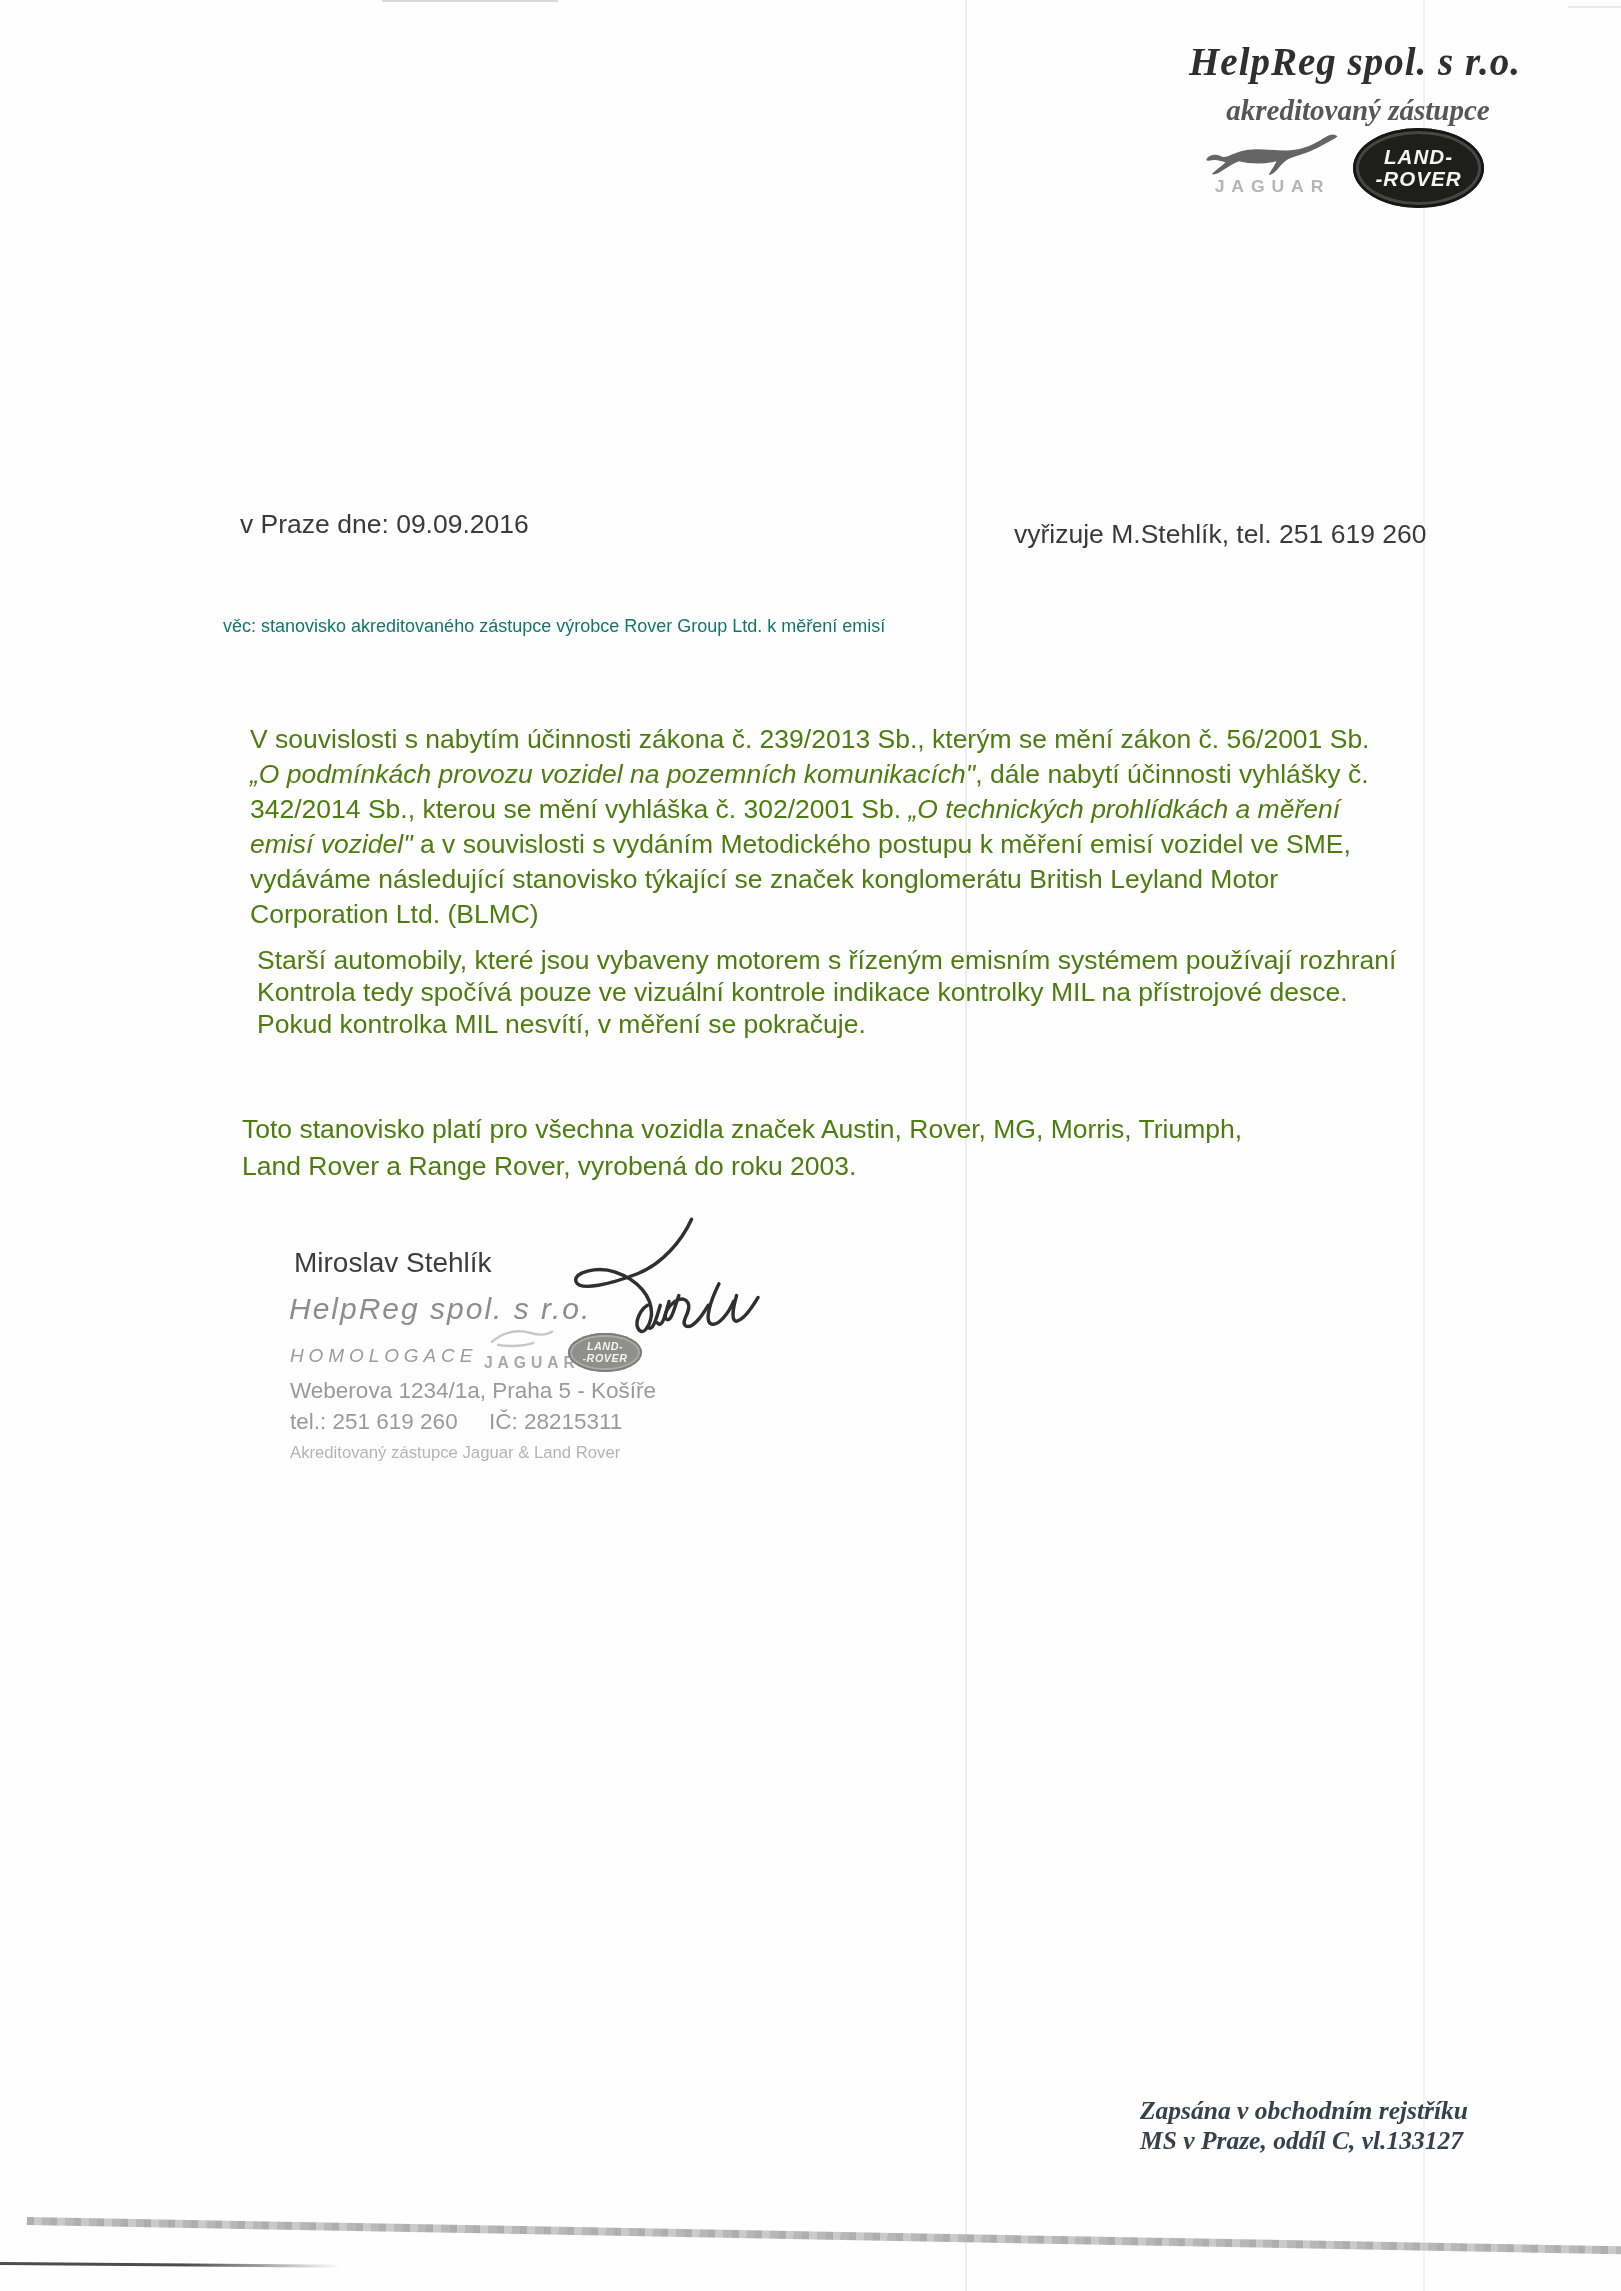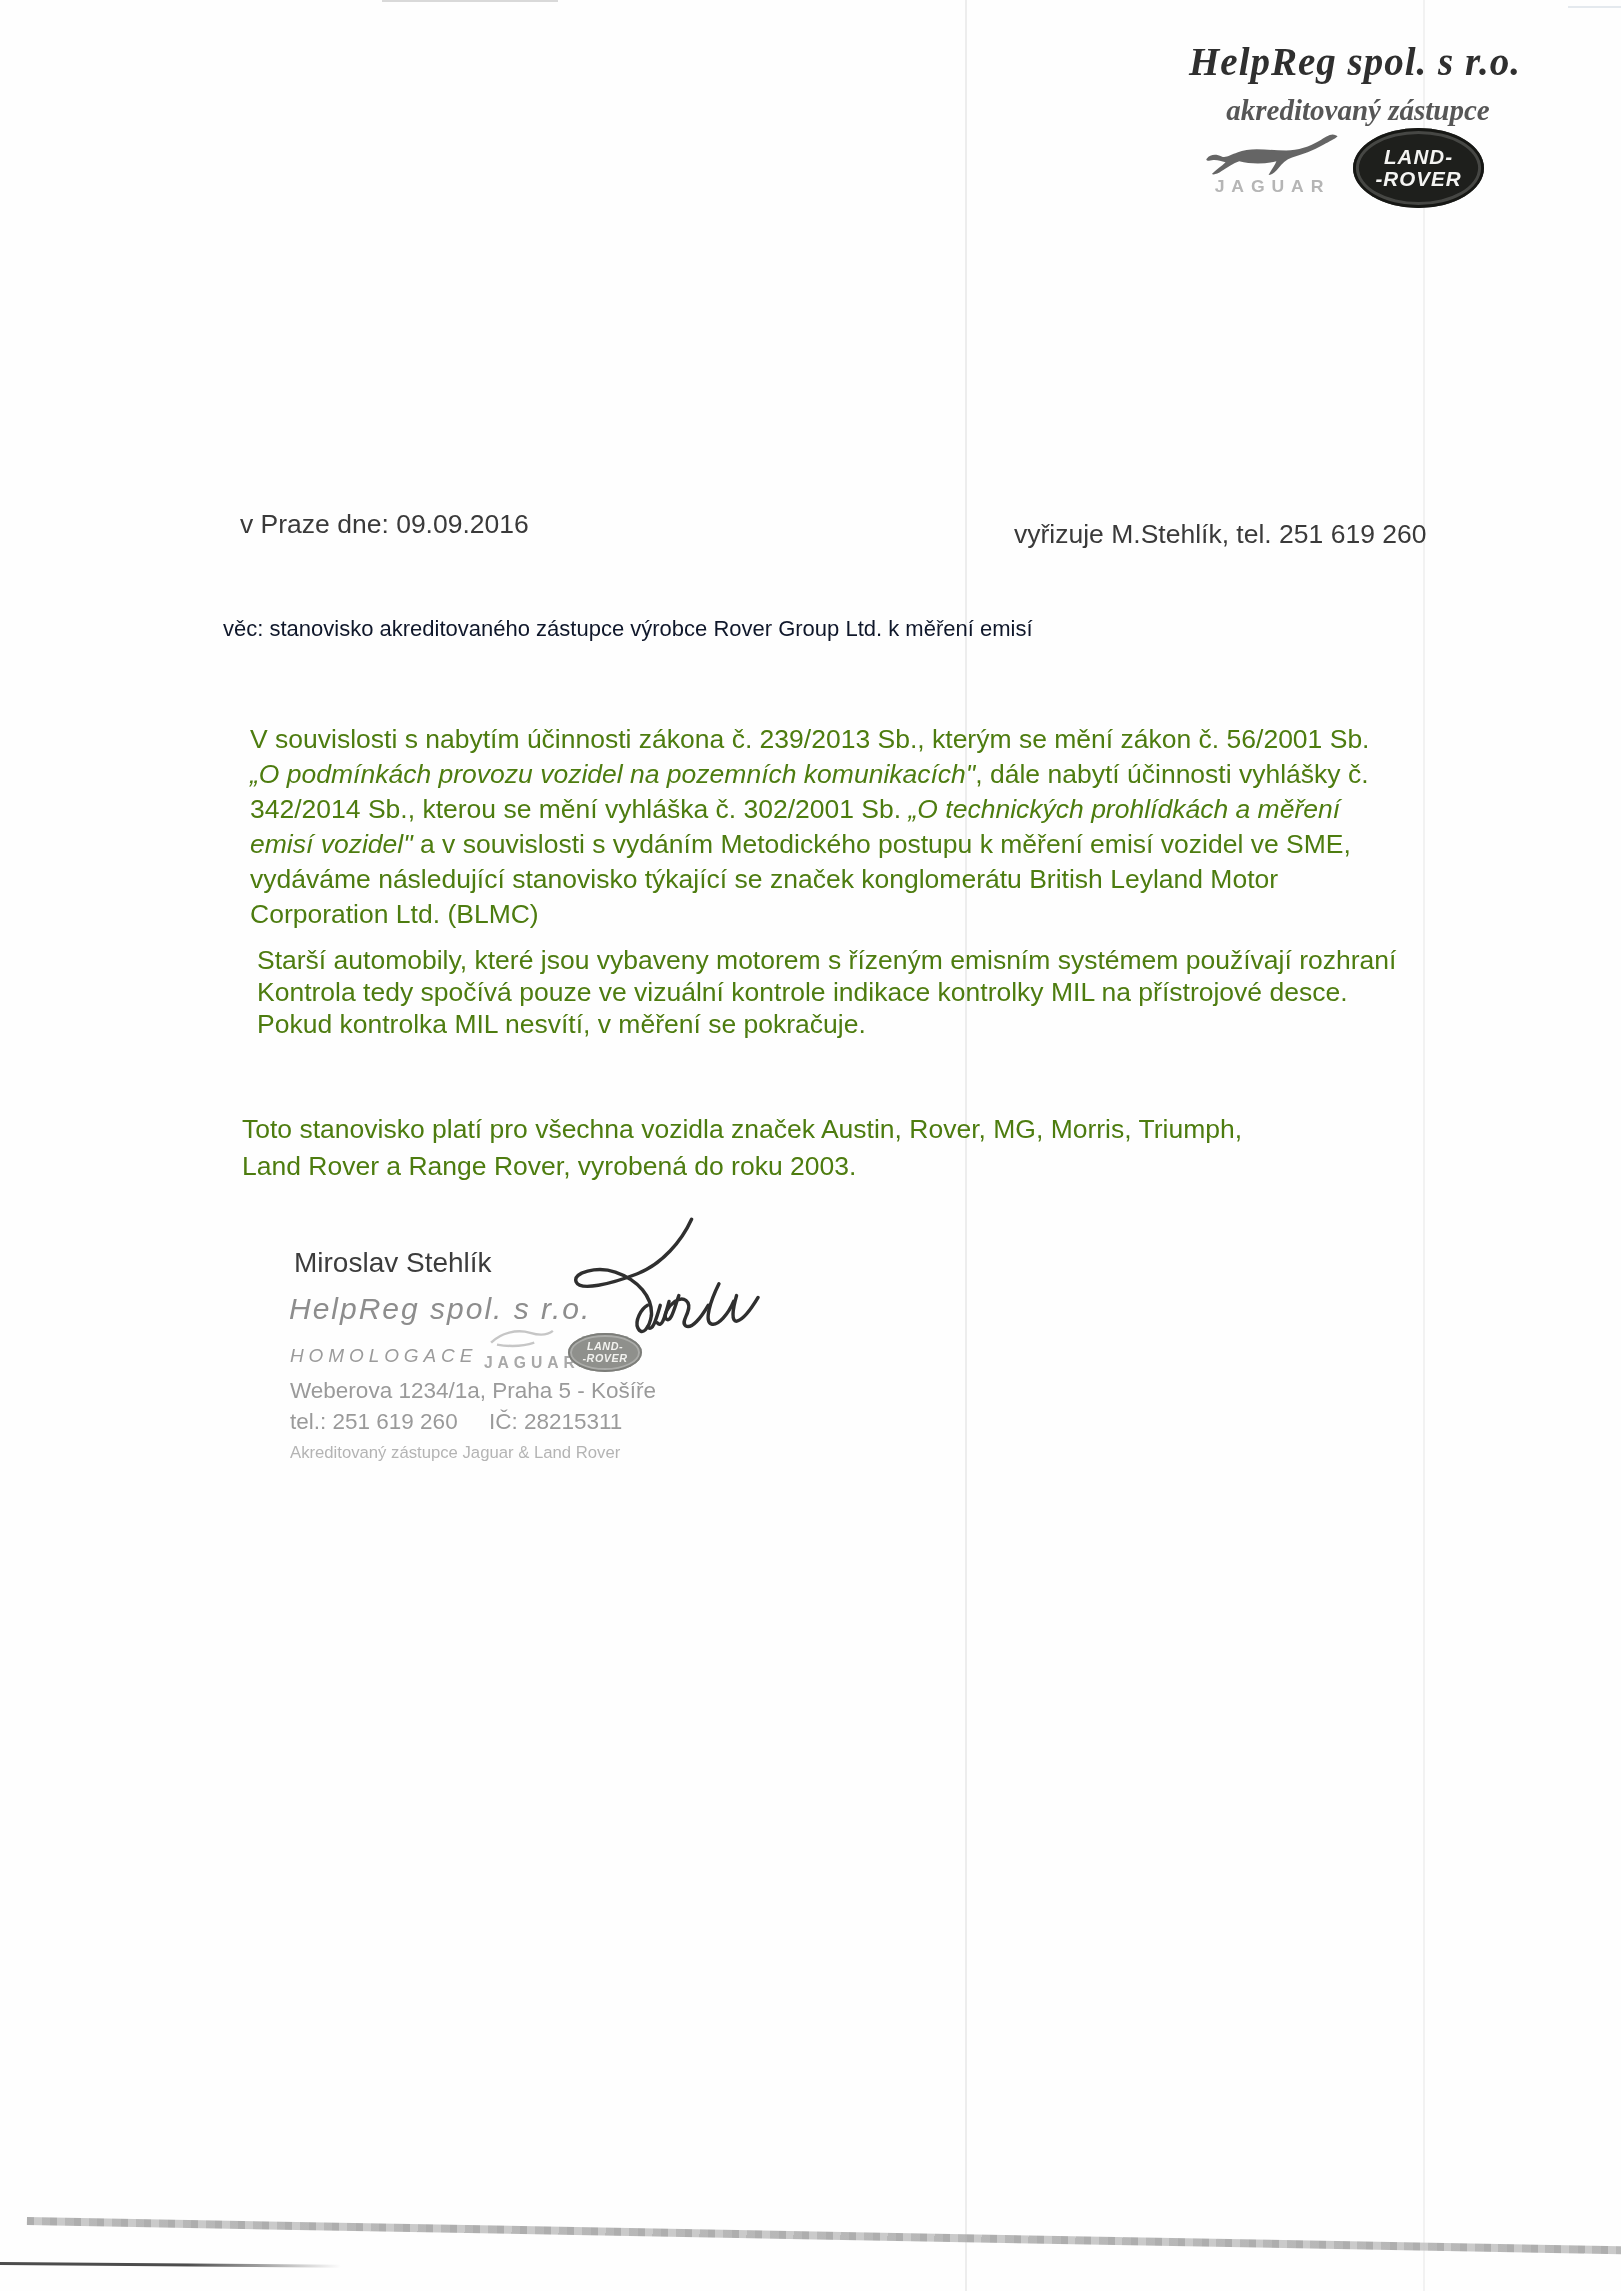--- a/index.html
+++ b/index.html
@@ -47,21 +47,21 @@
     position:absolute;left:1353px;top:128px;width:131px;height:80px;
     background:#1e1f1c;border-radius:50%;
     box-shadow:inset 0 0 0 2.9px #161714, inset 0 0 0 5.9px rgba(255,255,255,.18);
     display:flex;flex-direction:column;align-items:center;justify-content:center;
     color:#f4f4f2;font-style:italic;font-weight:700;
     font-size:20.6px;line-height:22.5px;letter-spacing:1px;
   }
   
   .date-line{position:absolute;left:240px;top:509px;font-size:26.5px;color:#3a3a3a;}
   .handler-line{position:absolute;left:1014px;top:519px;font-size:26.5px;color:#3a3a3a;}
-  .subject{position:absolute;left:223px;top:616px;font-size:22px;color:#0f172a;}
+  .subject{position:absolute;left:223px;top:616px;font-size:18px;color:#0f766e;}
   
   .para{position:absolute;font-size:26.5px;color:#4d7c0f;}
   .para .tline{white-space:nowrap;}
   .p1{left:250px;top:722px;line-height:35px;}
   .p2{left:257px;top:944px;line-height:32px;}
   .p3{left:242px;top:1111px;line-height:37px;}
   .it{font-style:italic;}
   
   .sig-name{position:absolute;left:294px;top:1247px;font-size:28px;color:#3c3c3c;}
   .sig-company{
@@ -175,15 +175,19 @@
   <div class="stamp-title">HOMOLOGACE</div>
   <div class="stamp-jaguar">JAGUAR</div>
   <div class="stamp-oval">
     <div>LAND-</div>
     <div>-ROVER</div>
   </div>
   <div class="stamp-address">Weberova 1234/1a, Praha 5 - Košíře</div>
   <div class="stamp-telic">tel.: 251 619 260     IČ: 28215311</div>
   <div class="stamp-accredited">Akreditovaný zástupce Jaguar &amp; Land Rover</div>
 
+  <div class="foot-reg">
+      <div class="tline"><span>Zapsána v obchodním rejstříku</span></div>
+      <div class="tline"><span>MS v Praze, oddíl C, vl.133127</span></div>
+    </div>
 
 </div>
 
 
 </body></html>

